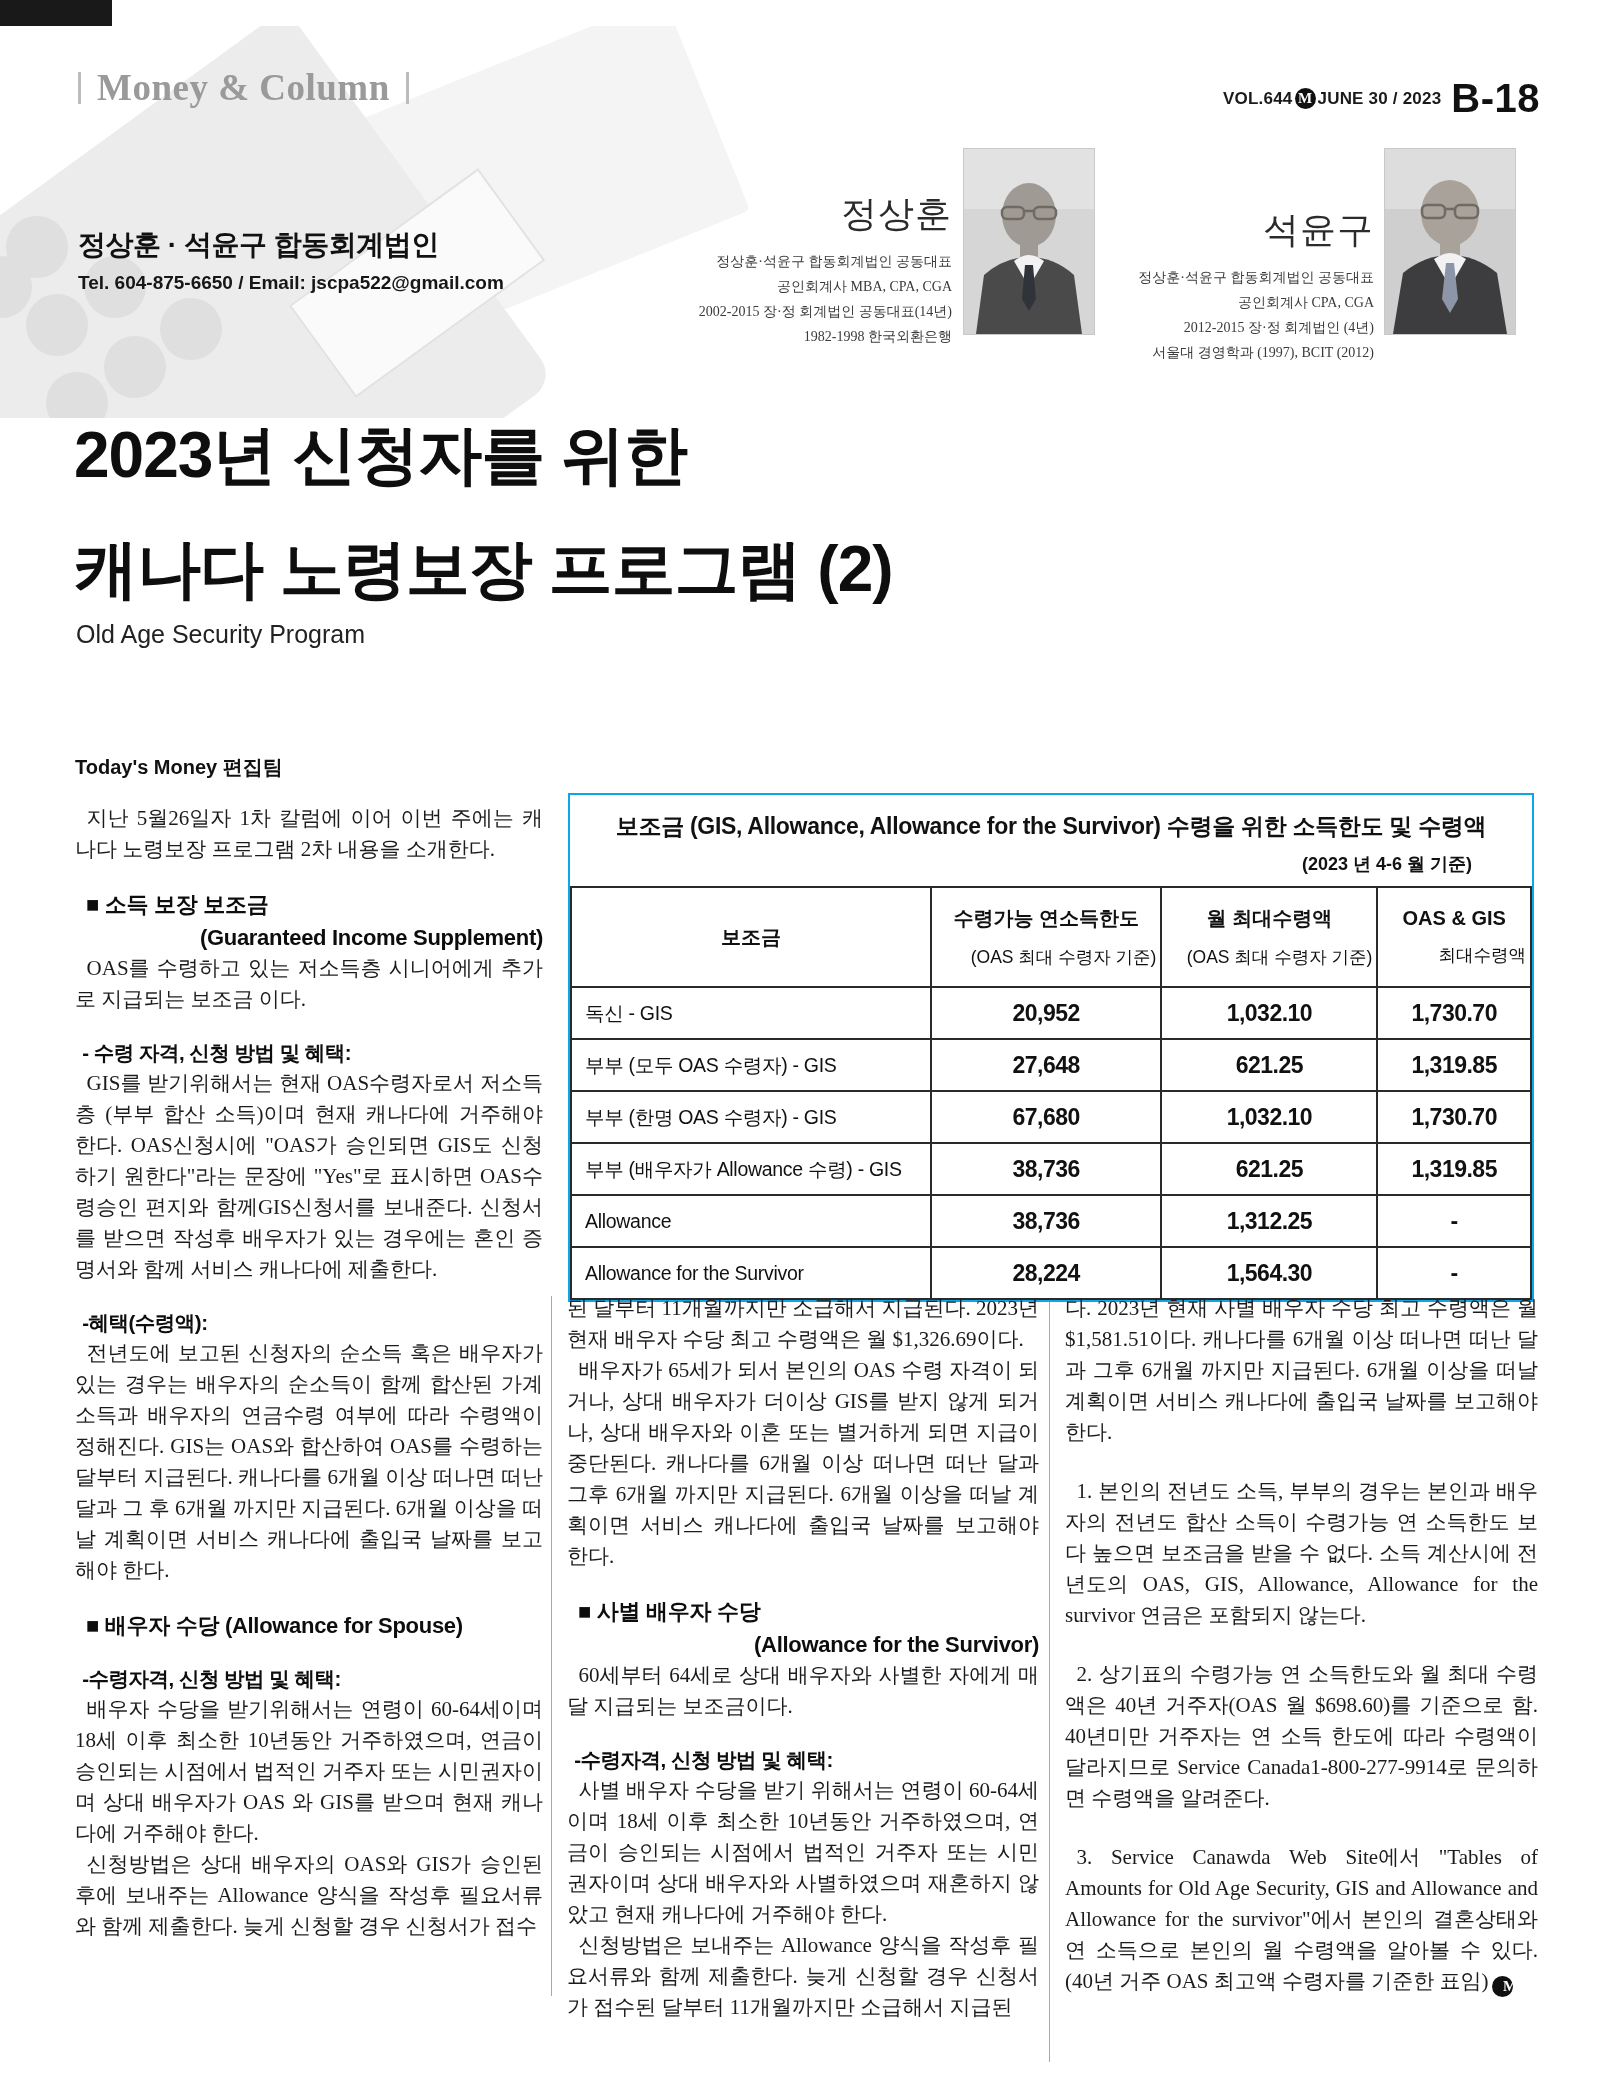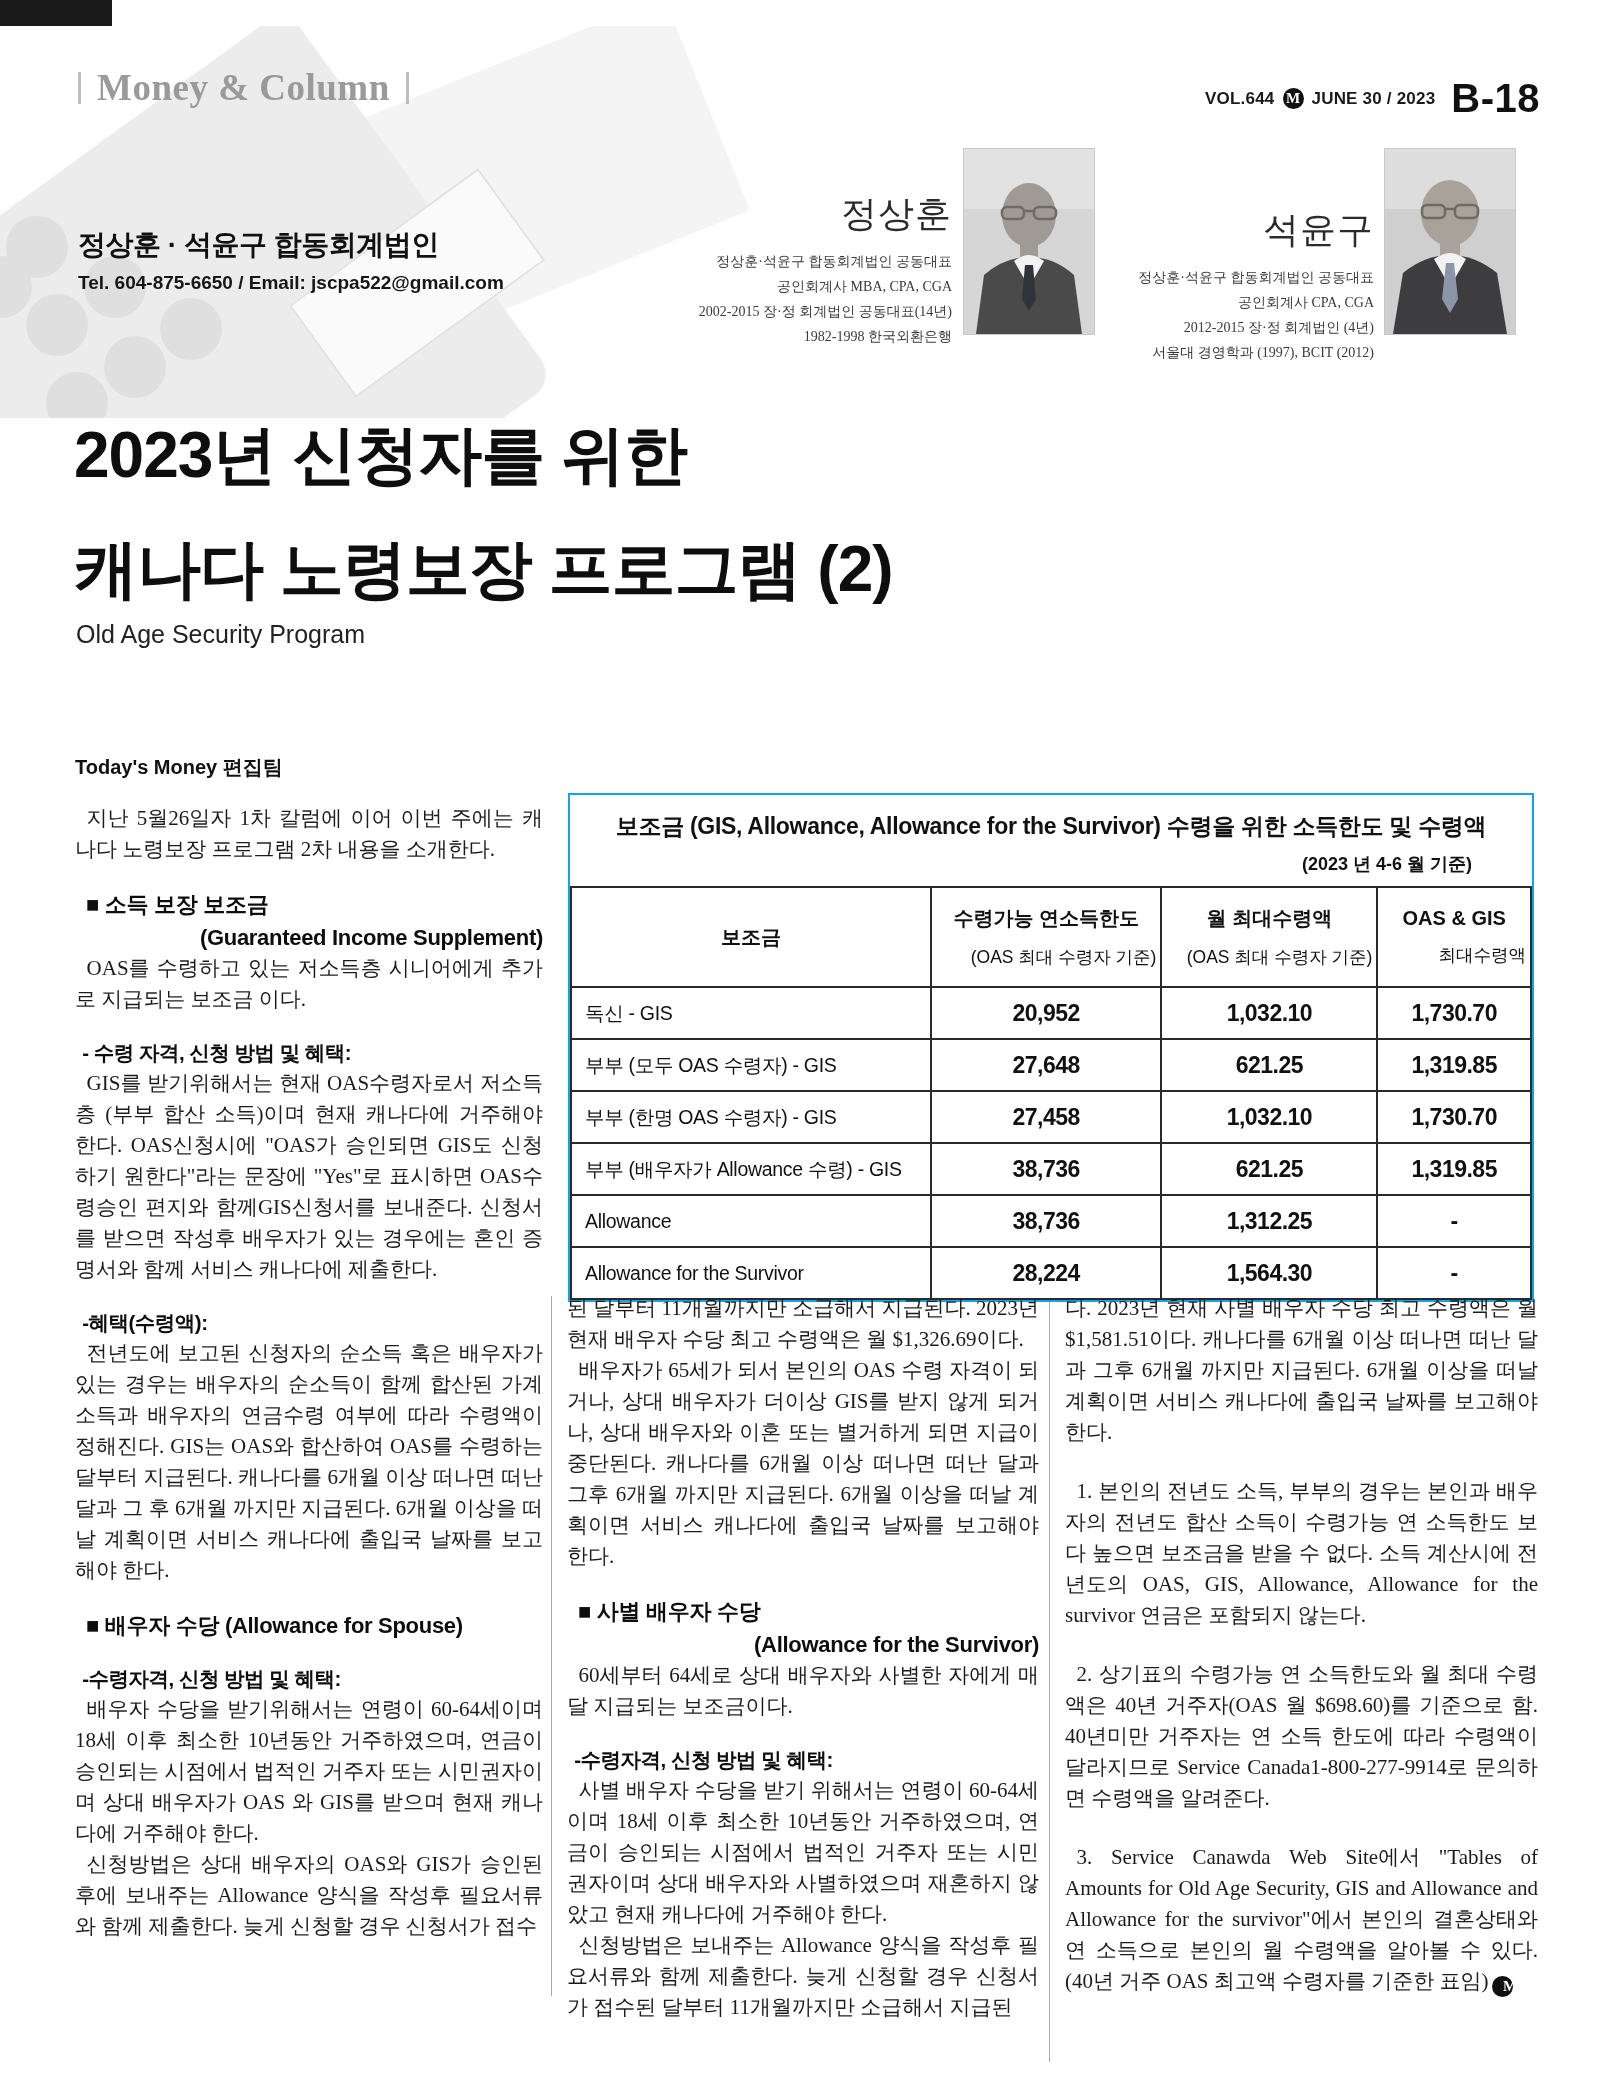--- a/index.html
+++ b/index.html
@@ -20,21 +20,21 @@
   .header-bg .k3{left:160px;top:272px;}.header-bg .k4{left:26px;top:268px;}
   .header-bg .k5{left:104px;top:310px;}.header-bg .k6{left:-30px;top:230px;}
   .header-bg .k7{left:46px;top:346px;}
 
   
   .masthead{position:absolute;left:78px;top:66px;display:flex;align-items:center;gap:16px;z-index:2;}
   .masthead .bar{width:3px;height:32px;background:#bdbdbd;}
   .masthead .mh-text{font-family:"Liberation Serif",serif;font-weight:800;font-size:37px;color:#9a9a9a;letter-spacing:0.5px;}
 
   
-  .pageinfo{position:absolute;top:76px;left:1100px;width:440px;display:flex;justify-content:flex-end;align-items:center;gap:8px;z-index:2;}
+  .pageinfo{position:absolute;top:76px;left:1100px;width:440px;display:flex;justify-content:flex-end;align-items:center;gap:2px;z-index:2;}
   .pageinfo .vol,.pageinfo .date{font-size:17px;font-weight:600;color:#1a1a1a;letter-spacing:0.2px;}
   .m-badge{display:inline-block;width:21px;height:21px;border-radius:50%;background:#101010;color:#fff;
     font-family:"Liberation Serif",serif;font-weight:700;font-size:15px;line-height:21px;text-align:center;}
   .pageinfo .pageno{font-size:40px;font-weight:700;color:#111;margin-left:8px;letter-spacing:0.5px;}
 
   
   .firm-name{position:absolute;left:78px;top:226px;font-size:28px;font-weight:700;color:#111;letter-spacing:-0.5px;z-index:2;}
   .firm-contact{position:absolute;left:78px;top:272px;font-size:19px;font-weight:600;color:#161616;z-index:2;}
 
   
@@ -210,21 +210,21 @@
         <td class="val">1,730.70</td>
       </tr>
       <tr>
         <td class="lbl">부부 (모두 OAS 수령자) - GIS</td>
         <td class="val">27,648</td>
         <td class="val">621.25</td>
         <td class="val">1,319.85</td>
       </tr>
       <tr>
         <td class="lbl">부부 (한명 OAS 수령자) - GIS</td>
-        <td class="val">27,458</td>
+        <td class="val">67,680</td>
         <td class="val">1,032.10</td>
         <td class="val">1,730.70</td>
       </tr>
       <tr>
         <td class="lbl">부부 (배우자가 Allowance 수령) - GIS</td>
         <td class="val">38,736</td>
         <td class="val">621.25</td>
         <td class="val">1,319.85</td>
       </tr>
       <tr>

